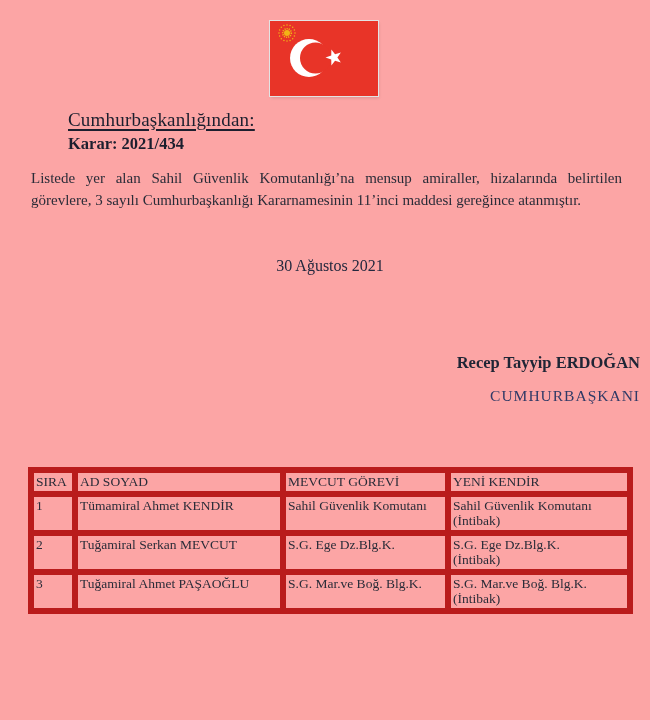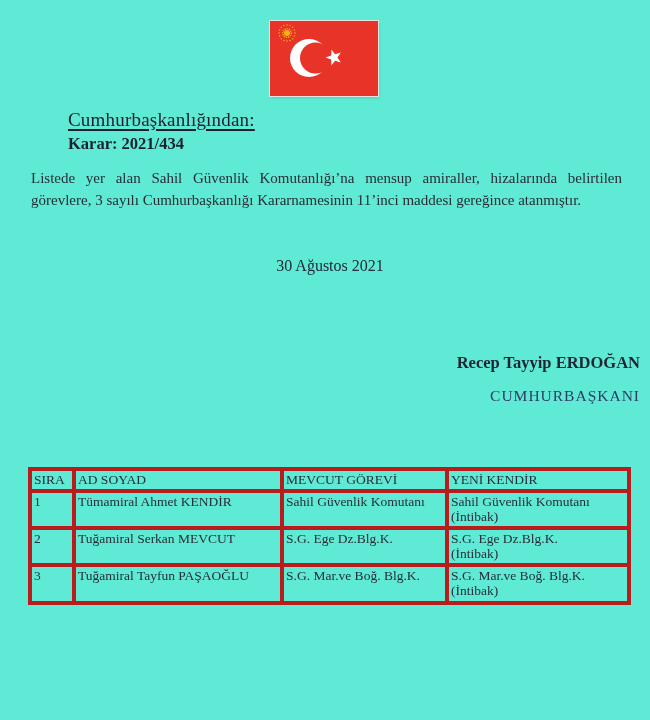--- a/index.html
+++ b/index.html
@@ -1,19 +1,19 @@
 <!DOCTYPE html>
 <html><head>
 <meta charset="utf-8">
 <style>
   * { margin: 0; padding: 0; box-sizing: border-box; }
   html, body { background: #ffffff; }
   body { width: 650px; height: 720px; position: relative; overflow: hidden;
          font-family: "Liberation Serif", serif; color: #23252e; }
-  .page { position: absolute; inset: 0; background: #5eead4; }
+  .page { position: absolute; inset: 0; background: #fca5a5; }
 
   .flag { position: absolute; left: 270px; top: 21px; width: 108px; height: 75px;
           box-shadow: 0 0 0 1px #e3e3e3, 1px 2px 3px rgba(0,0,0,0.12); }
 
   .heading { position: absolute; left: 68px; top: 109px; font-size: 19px; color: #1c1f2e;
              text-decoration: underline; text-underline-offset: 3px;
              text-decoration-thickness: 1.5px; letter-spacing: 0.2px; }
   .karar { position: absolute; left: 68px; top: 134px; font-size: 16.5px; font-weight: bold;
            color: #1c1f2e; }
 
@@ -27,21 +27,21 @@
   .sig-name { font-size: 16.5px; font-weight: bold; color: #1f2535; }
   .sig-title { margin-top: 14px; font-size: 15.5px; letter-spacing: 1px; color: #303a66; }
 
   table.appt { position: absolute; left: 28px; top: 467px; width: 599px;
                border-collapse: collapse; table-layout: fixed;
                font-size: 13.5px; color: #2a2c38; }
   table.appt col.c-sira { width: 44px; }
   table.appt col.c-name { width: 208px; }
   table.appt col.c-cur  { width: 165px; }
   table.appt col.c-new  { width: 182px; }
-  table.appt th, table.appt td { border: 4px solid #b91c1c; text-align: left;
+  table.appt th, table.appt td { border: 6px solid #b91c1c; text-align: left;
                vertical-align: top; padding: 1px 6px 1px 2px; font-weight: normal;
                line-height: 15.5px; white-space: nowrap; overflow: hidden; }
   table.appt tr.hdr th { height: 20px; }
   table.appt tr.r1 td { height: 31px; }
   table.appt tr.r2 td { height: 31px; }
   table.appt tr.r3 td { height: 38px; }
   .cell-line { display: block; }
 </style>
 </head>
 <body>
@@ -124,21 +124,21 @@
       <td>2</td>
       <td>Tuğamiral Serkan MEVCUT</td>
       <td>S.G. Ege Dz.Blg.K.</td>
       <td>
         <span class="cell-line">S.G. Ege Dz.Blg.K.</span>
         <span class="cell-line">(İntibak)</span>
       </td>
     </tr>
     <tr class="r3">
       <td>3</td>
-      <td>Tuğamiral Tayfun PAŞAOĞLU</td>
+      <td>Tuğamiral Ahmet PAŞAOĞLU</td>
       <td>S.G. Mar.ve Boğ. Blg.K.</td>
       <td>
         <span class="cell-line">S.G. Mar.ve Boğ. Blg.K.</span>
         <span class="cell-line">(İntibak)</span>
       </td>
     </tr>
   </tbody>
     </table>
 
 </div>

